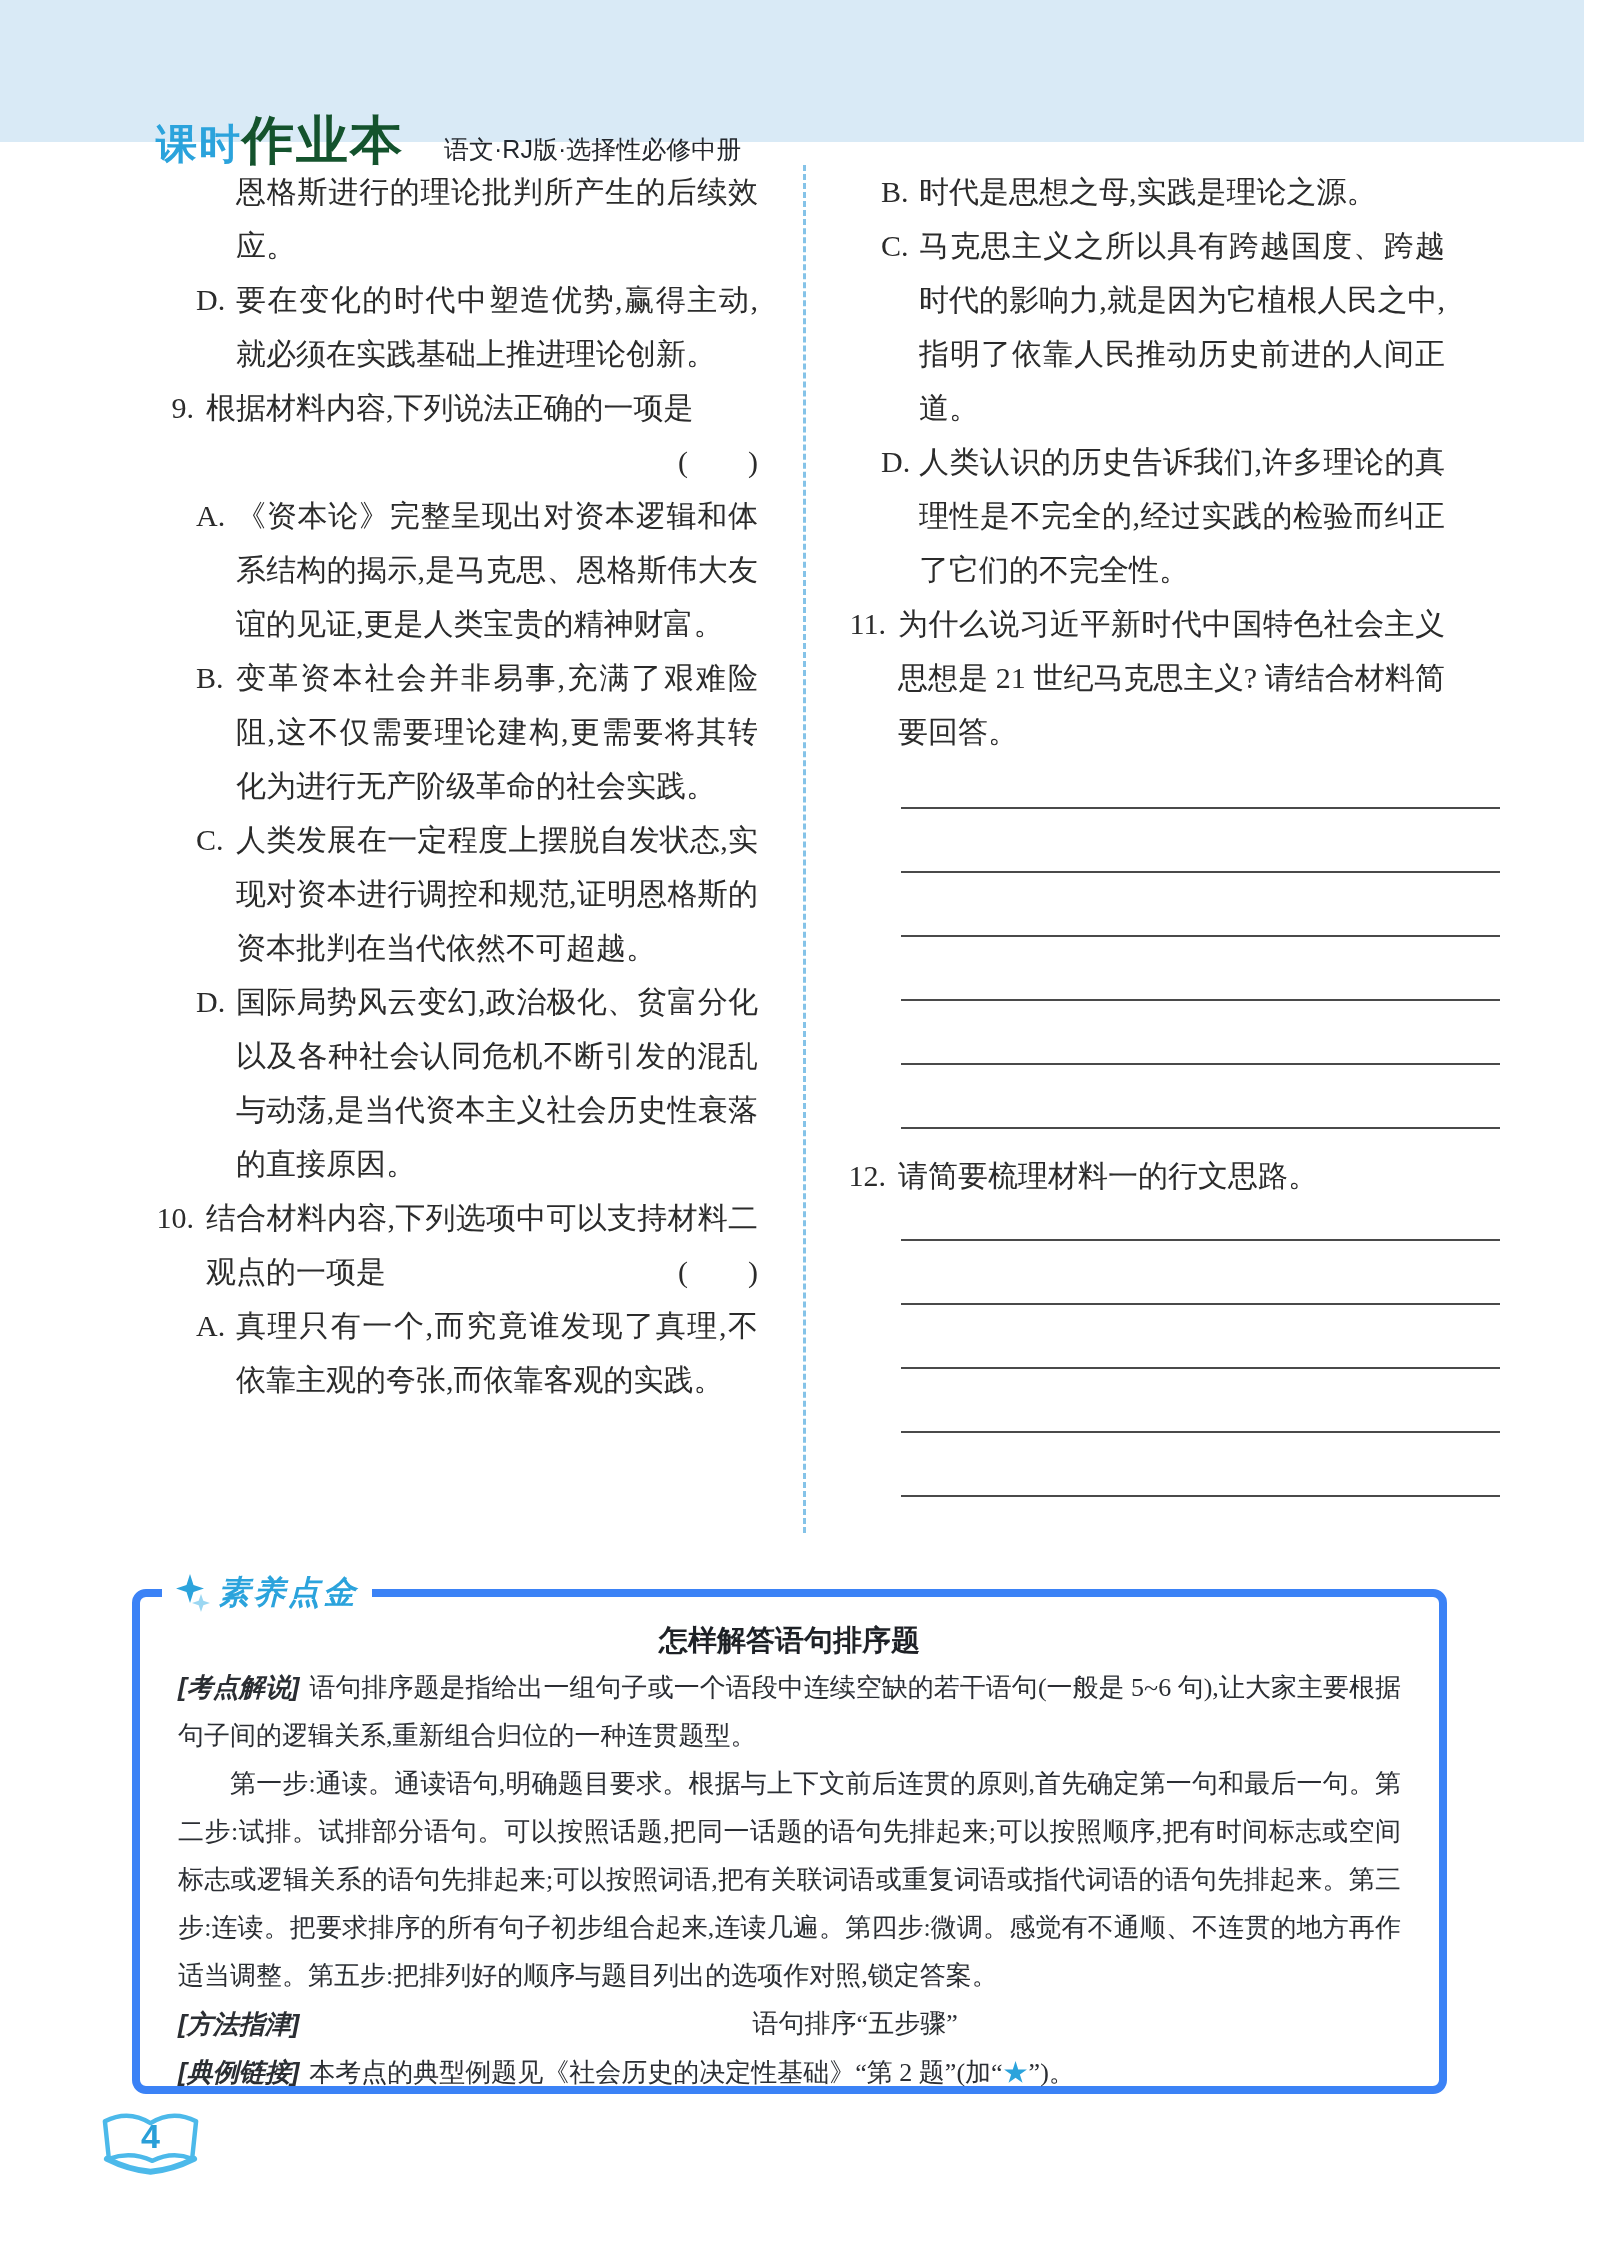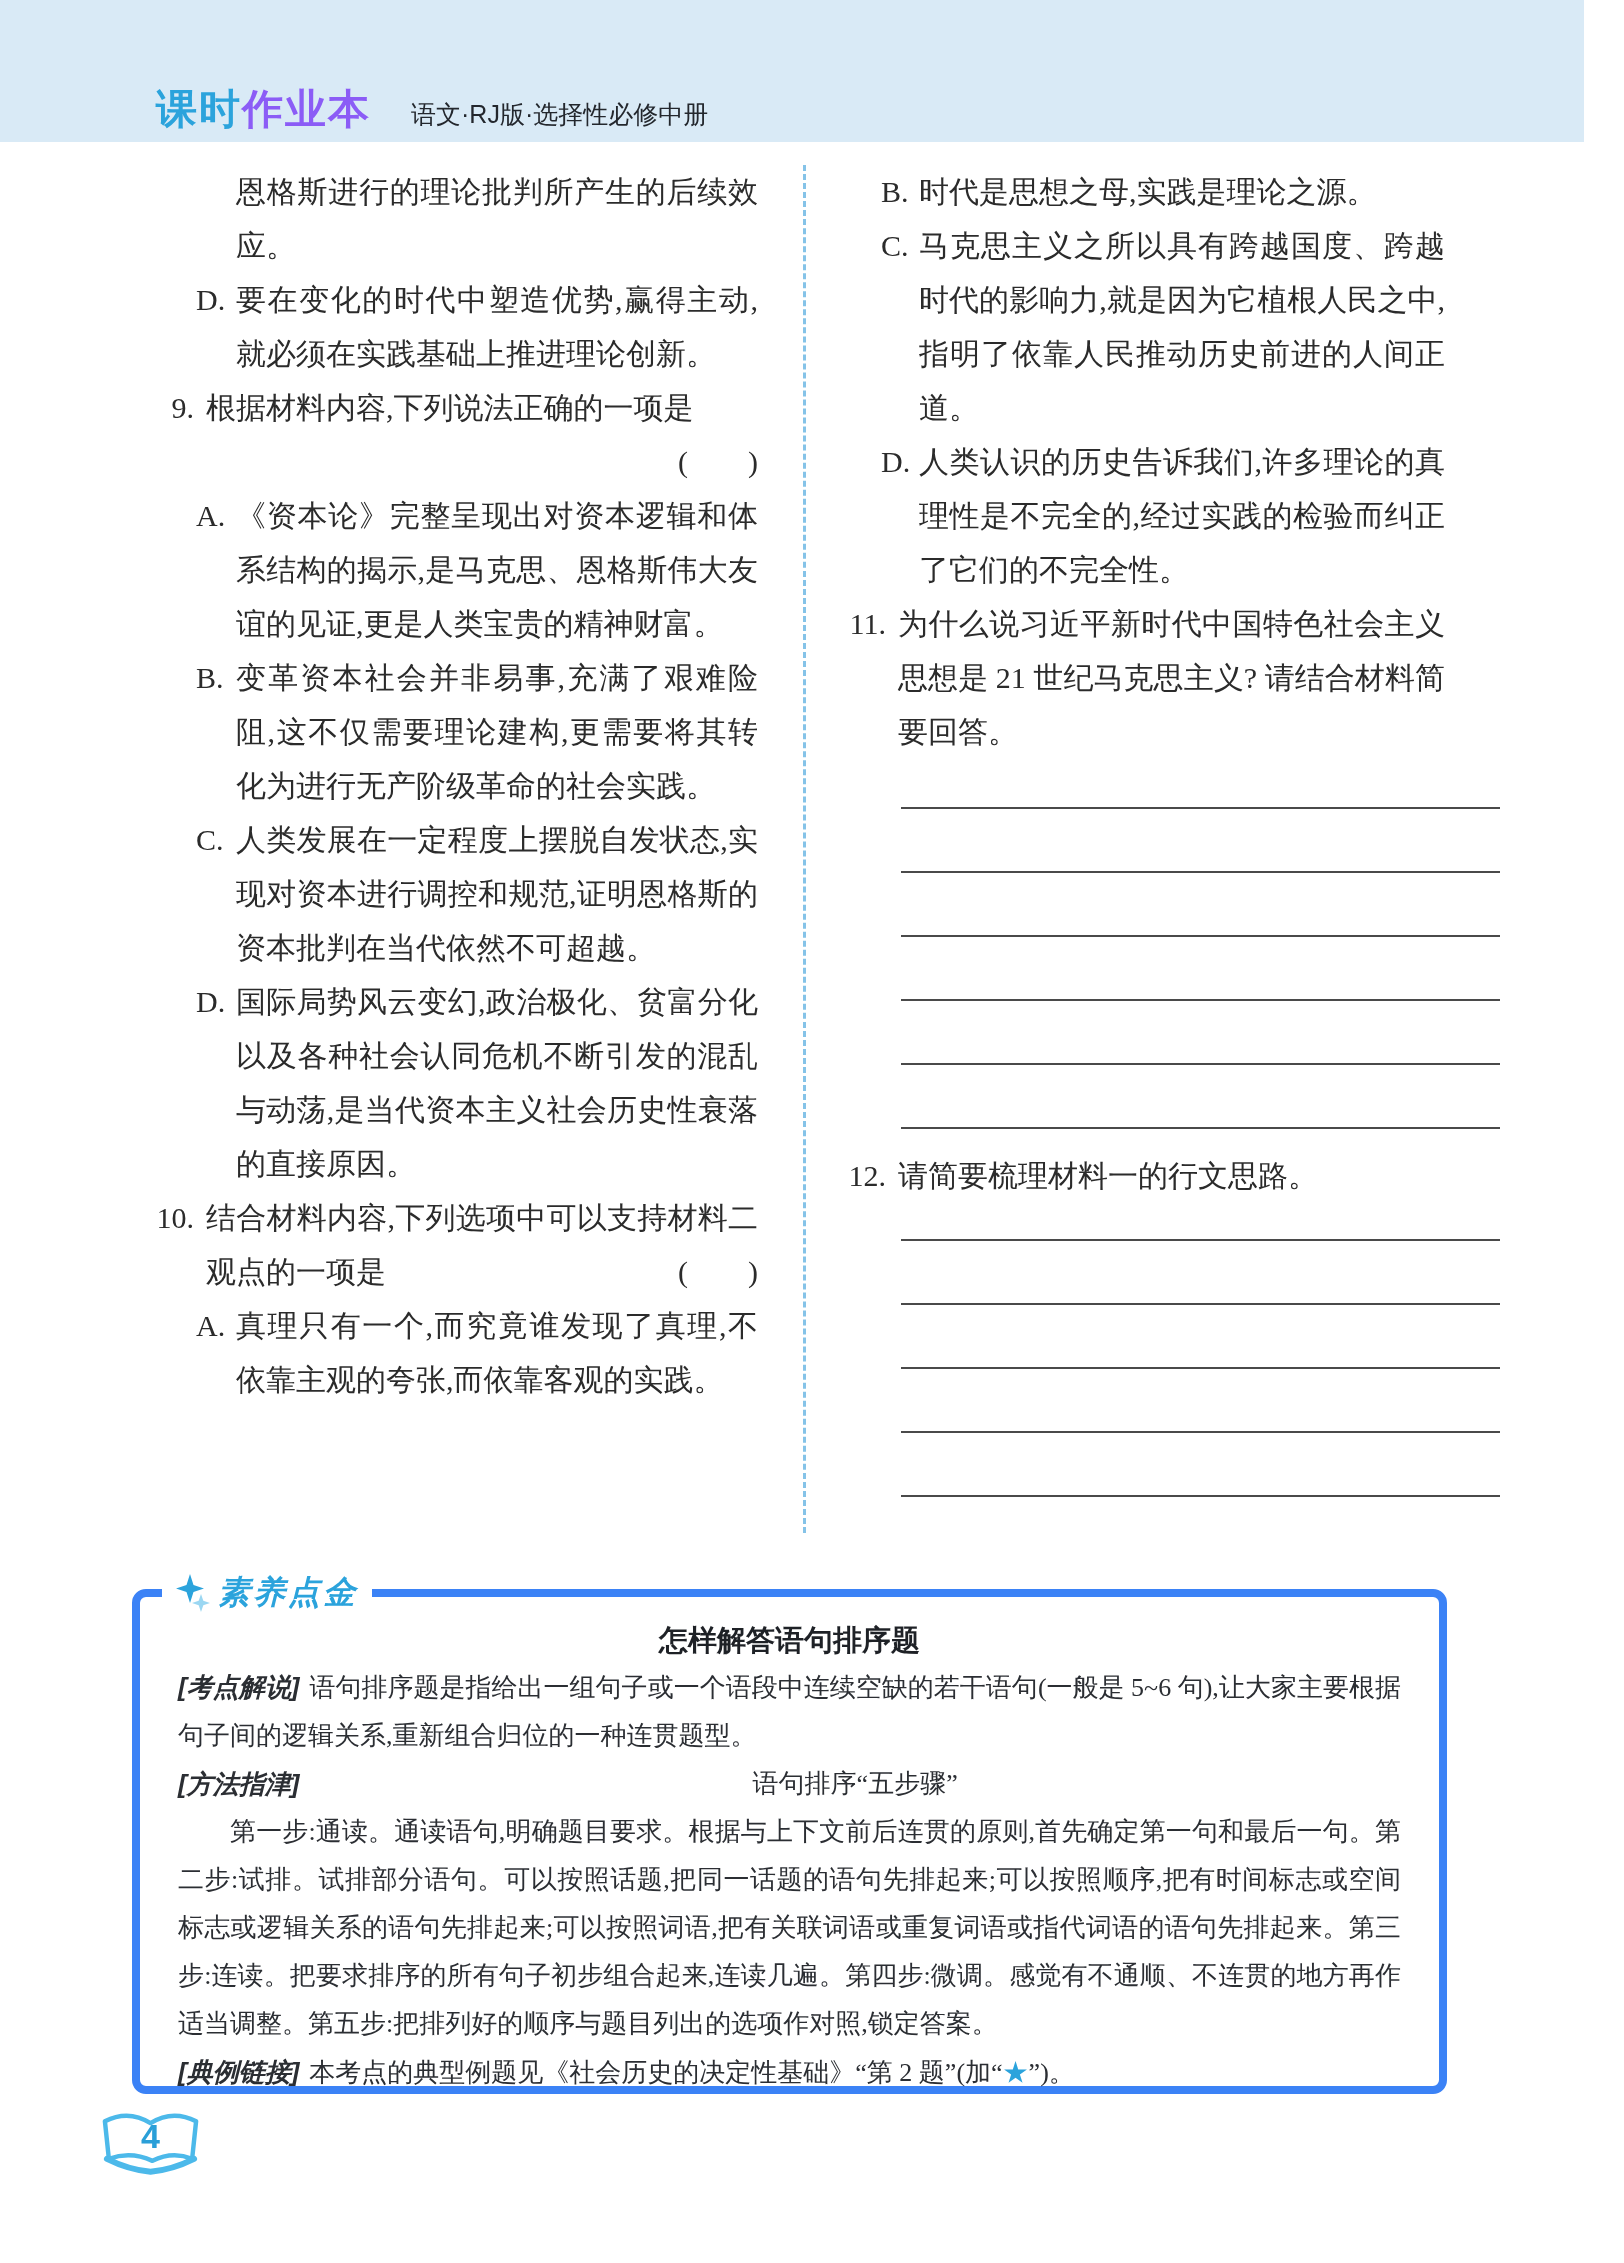--- a/index.html
+++ b/index.html
@@ -4,21 +4,21 @@
 <style>
   html,body{margin:0;padding:0;background:#ffffff;}
   .page{position:relative;width:1584px;height:2264px;background:#ffffff;overflow:hidden;
         color:#2b2b2b;font-family:"Liberation Serif","DejaVu Serif",serif;}
   
   .band{position:absolute;top:0;left:0;width:100%;height:142px;background:#d9eaf6;}
   .brand-row{position:absolute;left:156px;top:82px;display:flex;align-items:baseline;}
   .brand-hi{font-family:"Liberation Sans","DejaVu Sans",sans-serif;font-weight:900;
             font-size:41px;color:#2ba3dc;letter-spacing:2px;}
   .brand-rest{font-family:"Liberation Sans","DejaVu Sans",sans-serif;font-weight:900;
-              font-size:41px;color:#8b5cf6;letter-spacing:2px;}
+              font-size:52px;color:#14532d;letter-spacing:2px;margin-top:24px;}
   .subtitle{font-family:"Liberation Sans","DejaVu Sans",sans-serif;font-weight:400;
             font-size:25px;color:#23272d;margin-left:40px;}
   
   .divider{position:absolute;left:803px;top:165px;height:1368px;border-left:3px dashed #85c3e8;}
   .col-left{position:absolute;left:149px;top:165px;width:609px;font-size:30px;line-height:54px;}
   .col-right{position:absolute;left:841px;top:165px;width:659px;font-size:30px;line-height:54px;}
   .q{display:flex;}
   .q-num{flex:0 0 57px;text-align:right;padding-right:12px;box-sizing:border-box;}
   .q-text{flex:1;text-align:justify;}
   .opt{display:flex;margin-left:47px;}
@@ -160,25 +160,25 @@
         <path d="M14 0 L17.5 11 L28 14.5 L17.5 18 L14 29 L10.5 18 L0 14.5 L10.5 11 Z" fill="#2ba3dc"></path>
         <path d="M25 20 L27.3 26.7 L34 29 L27.3 31.3 L25 38 L22.7 31.3 L16 29 L22.7 26.7 Z" fill="#9bd7f2"></path>
       </svg>
       <span class="badge-text">素养点金</span>
     </div>
     <div class="tip-inner">
       <div class="tip-title">怎样解答语句排序题</div>
       <div class="tip-p">
         <span class="tip-label">[考点解说]</span><span>语句排序题是指给出一组句子或一个语段中连续空缺的若干语句(一般是 5~6 句),让大家主要根据句子间的逻辑关系,重新组合归位的一种连贯题型。</span>
       </div>
+      <div class="tip-p steps">第一步:通读。通读语句,明确题目要求。根据与上下文前后连贯的原则,首先确定第一句和最后一句。第二步:试排。试排部分语句。可以按照话题,把同一话题的语句先排起来;可以按照顺序,把有时间标志或空间标志或逻辑关系的语句先排起来;可以按照词语,把有关联词语或重复词语或指代词语的语句先排起来。第三步:连读。把要求排序的所有句子初步组合起来,连读几遍。第四步:微调。感觉有不通顺、不连贯的地方再作适当调整。第五步:把排列好的顺序与题目列出的选项作对照,锁定答案。</div>
       <div class="tip-p fangfa">
         <span class="tip-label">[方法指津]</span>
         <span class="fangfa-sub">语句排序“五步骤”</span>
       </div>
-      <div class="tip-p steps">第一步:通读。通读语句,明确题目要求。根据与上下文前后连贯的原则,首先确定第一句和最后一句。第二步:试排。试排部分语句。可以按照话题,把同一话题的语句先排起来;可以按照顺序,把有时间标志或空间标志或逻辑关系的语句先排起来;可以按照词语,把有关联词语或重复词语或指代词语的语句先排起来。第三步:连读。把要求排序的所有句子初步组合起来,连读几遍。第四步:微调。感觉有不通顺、不连贯的地方再作适当调整。第五步:把排列好的顺序与题目列出的选项作对照,锁定答案。</div>
       <div class="tip-p">
         <span class="tip-label">[典例链接]</span><span>本考点的典型例题见《社会历史的决定性基础》“第 2 题”(加“</span><span class="star">★</span><span>”)。</span>
       </div>
     </div>
   </div>
 
   <div class="pagebox">
     <svg width="111" height="78" viewBox="0 0 112 78">
       <path d="M10 14 Q34 2 56 16 Q78 2 102 14 L98 52 Q78 44 58 54 Q36 44 14 52 Z" fill="#ffffff" stroke="#4cb9ea" stroke-width="4.5" stroke-linejoin="round"></path>
       <path d="M12 52 Q34 63 56 65 Q78 63 100 52" fill="none" stroke="#4cb9ea" stroke-width="6" stroke-linecap="round"></path>

